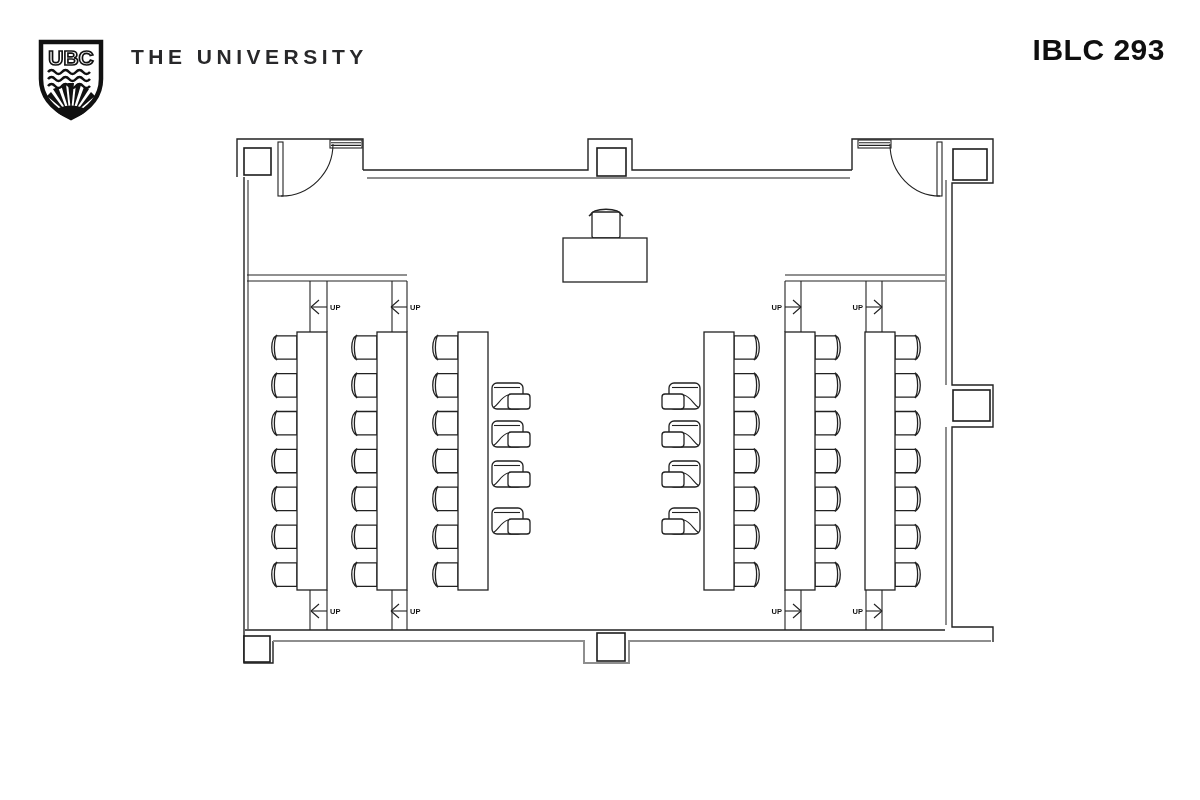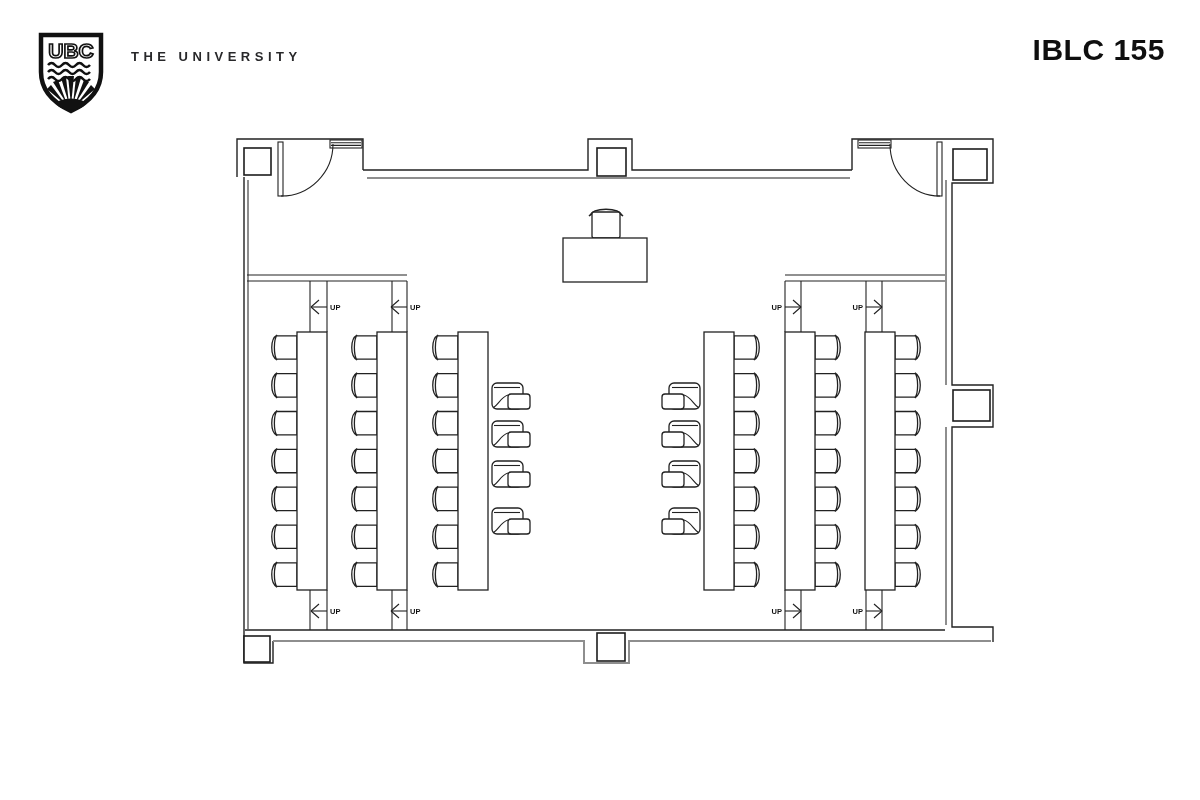--- a/index.html
+++ b/index.html
@@ -1,20 +1,20 @@
 <!DOCTYPE html>
 <html><head>
 <meta charset="utf-8">
 <style>
   html,body{margin:0;padding:0;background:#fff;}
   .canvas{position:relative;width:1200px;height:800px;background:#ffffff;overflow:hidden;
           font-family:"Liberation Sans",sans-serif;}
-  .crest{position:absolute;left:38px;top:32px;}
+  .crest{position:absolute;left:38px;top:39px;}
   .wordmark{position:absolute;left:131px;top:42px;color:#28282a;
-            font-weight:bold;font-size:13px;letter-spacing:4.5px;line-height:30px;white-space:nowrap;}
+            font-weight:bold;font-size:21px;letter-spacing:4.5px;line-height:30px;white-space:nowrap;}
   .room-label{position:absolute;top:33px;right:35px;color:#0f0f0f;
               font-weight:bold;font-size:30px;letter-spacing:0.5px;}
   .plan{position:absolute;left:0;top:0;}
   .wall{stroke:#222;stroke-width:1.4;fill:none;}
   .wall-in{stroke:#8e8e8e;stroke-width:2;fill:none;}
   .thin{stroke:#222;stroke-width:1.1;fill:none;}
   .furn{stroke:#222;stroke-width:1.3;fill:#fff;}
   .col{stroke:#1d1d1d;stroke-width:1.6;fill:#fff;}
   .uptxt{font-family:"Liberation Sans",sans-serif;font-size:7.5px;font-weight:bold;fill:#111;}
 </style>
@@ -38,21 +38,21 @@
           <path d="M37,72 L46,48 L51,50 Z"></path>
         <path d="M28,73 L9,57 L13,53 Z"></path>
           <path d="M38,73 L53,53 L57,57 Z"></path>
         <ellipse cx="33" cy="72" rx="14" ry="5.5"></ellipse>
       </g>
     </svg>
   </div>
   <div class="wordmark">
     <div>THE UNIVERSITY</div>
   </div>
-  <div class="room-label">IBLC 155</div>
+  <div class="room-label">IBLC 293</div>
 
   <svg id="plan" class="plan" width="1200" height="800" viewBox="0 0 1200 800">
     <g>
 
       <path class="wall" d="M237,177 V139 H363 V170"></path>
       <path class="wall" d="M244,177 V663 H273 V641"></path>
       <path class="wall" d="M363,170 H588 V139 H632 V170 H852"></path>
       <path class="wall" d="M852,170 V139 H993 V183 H952 V385 H993 V427 H952 V627 H993 V642"></path>
       <path class="wall" d="M245,630 H945"></path>
 

